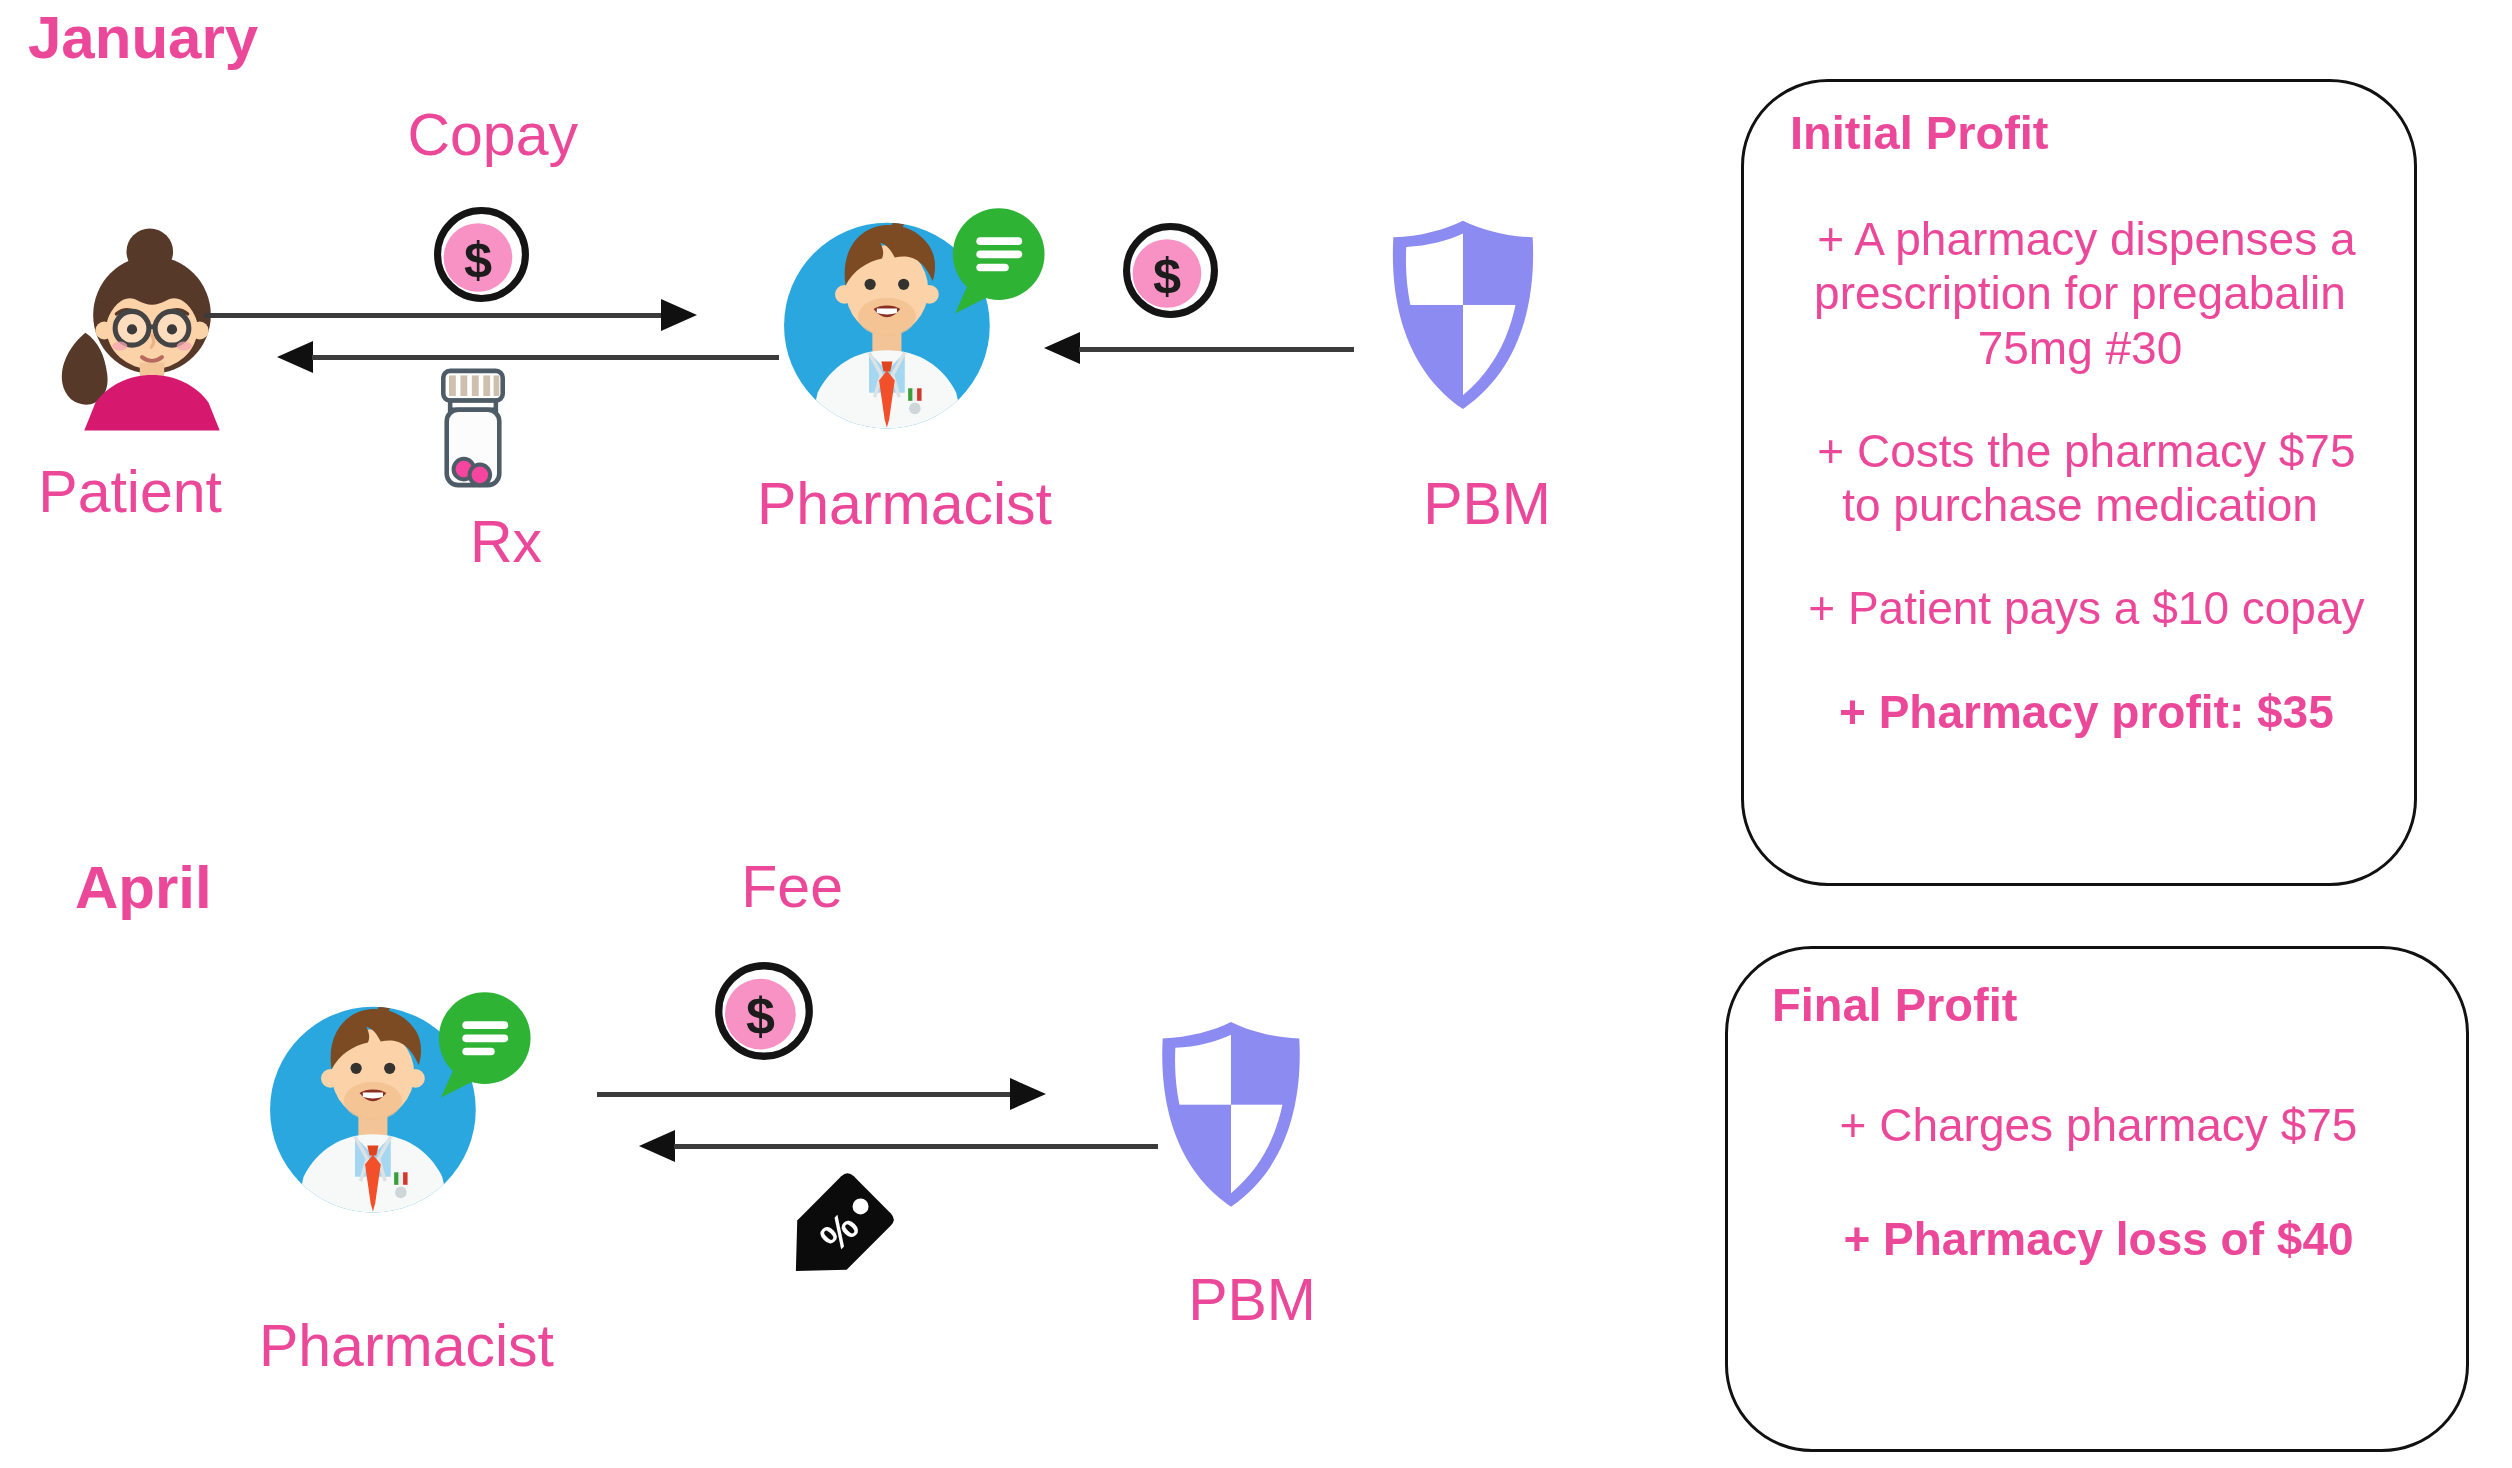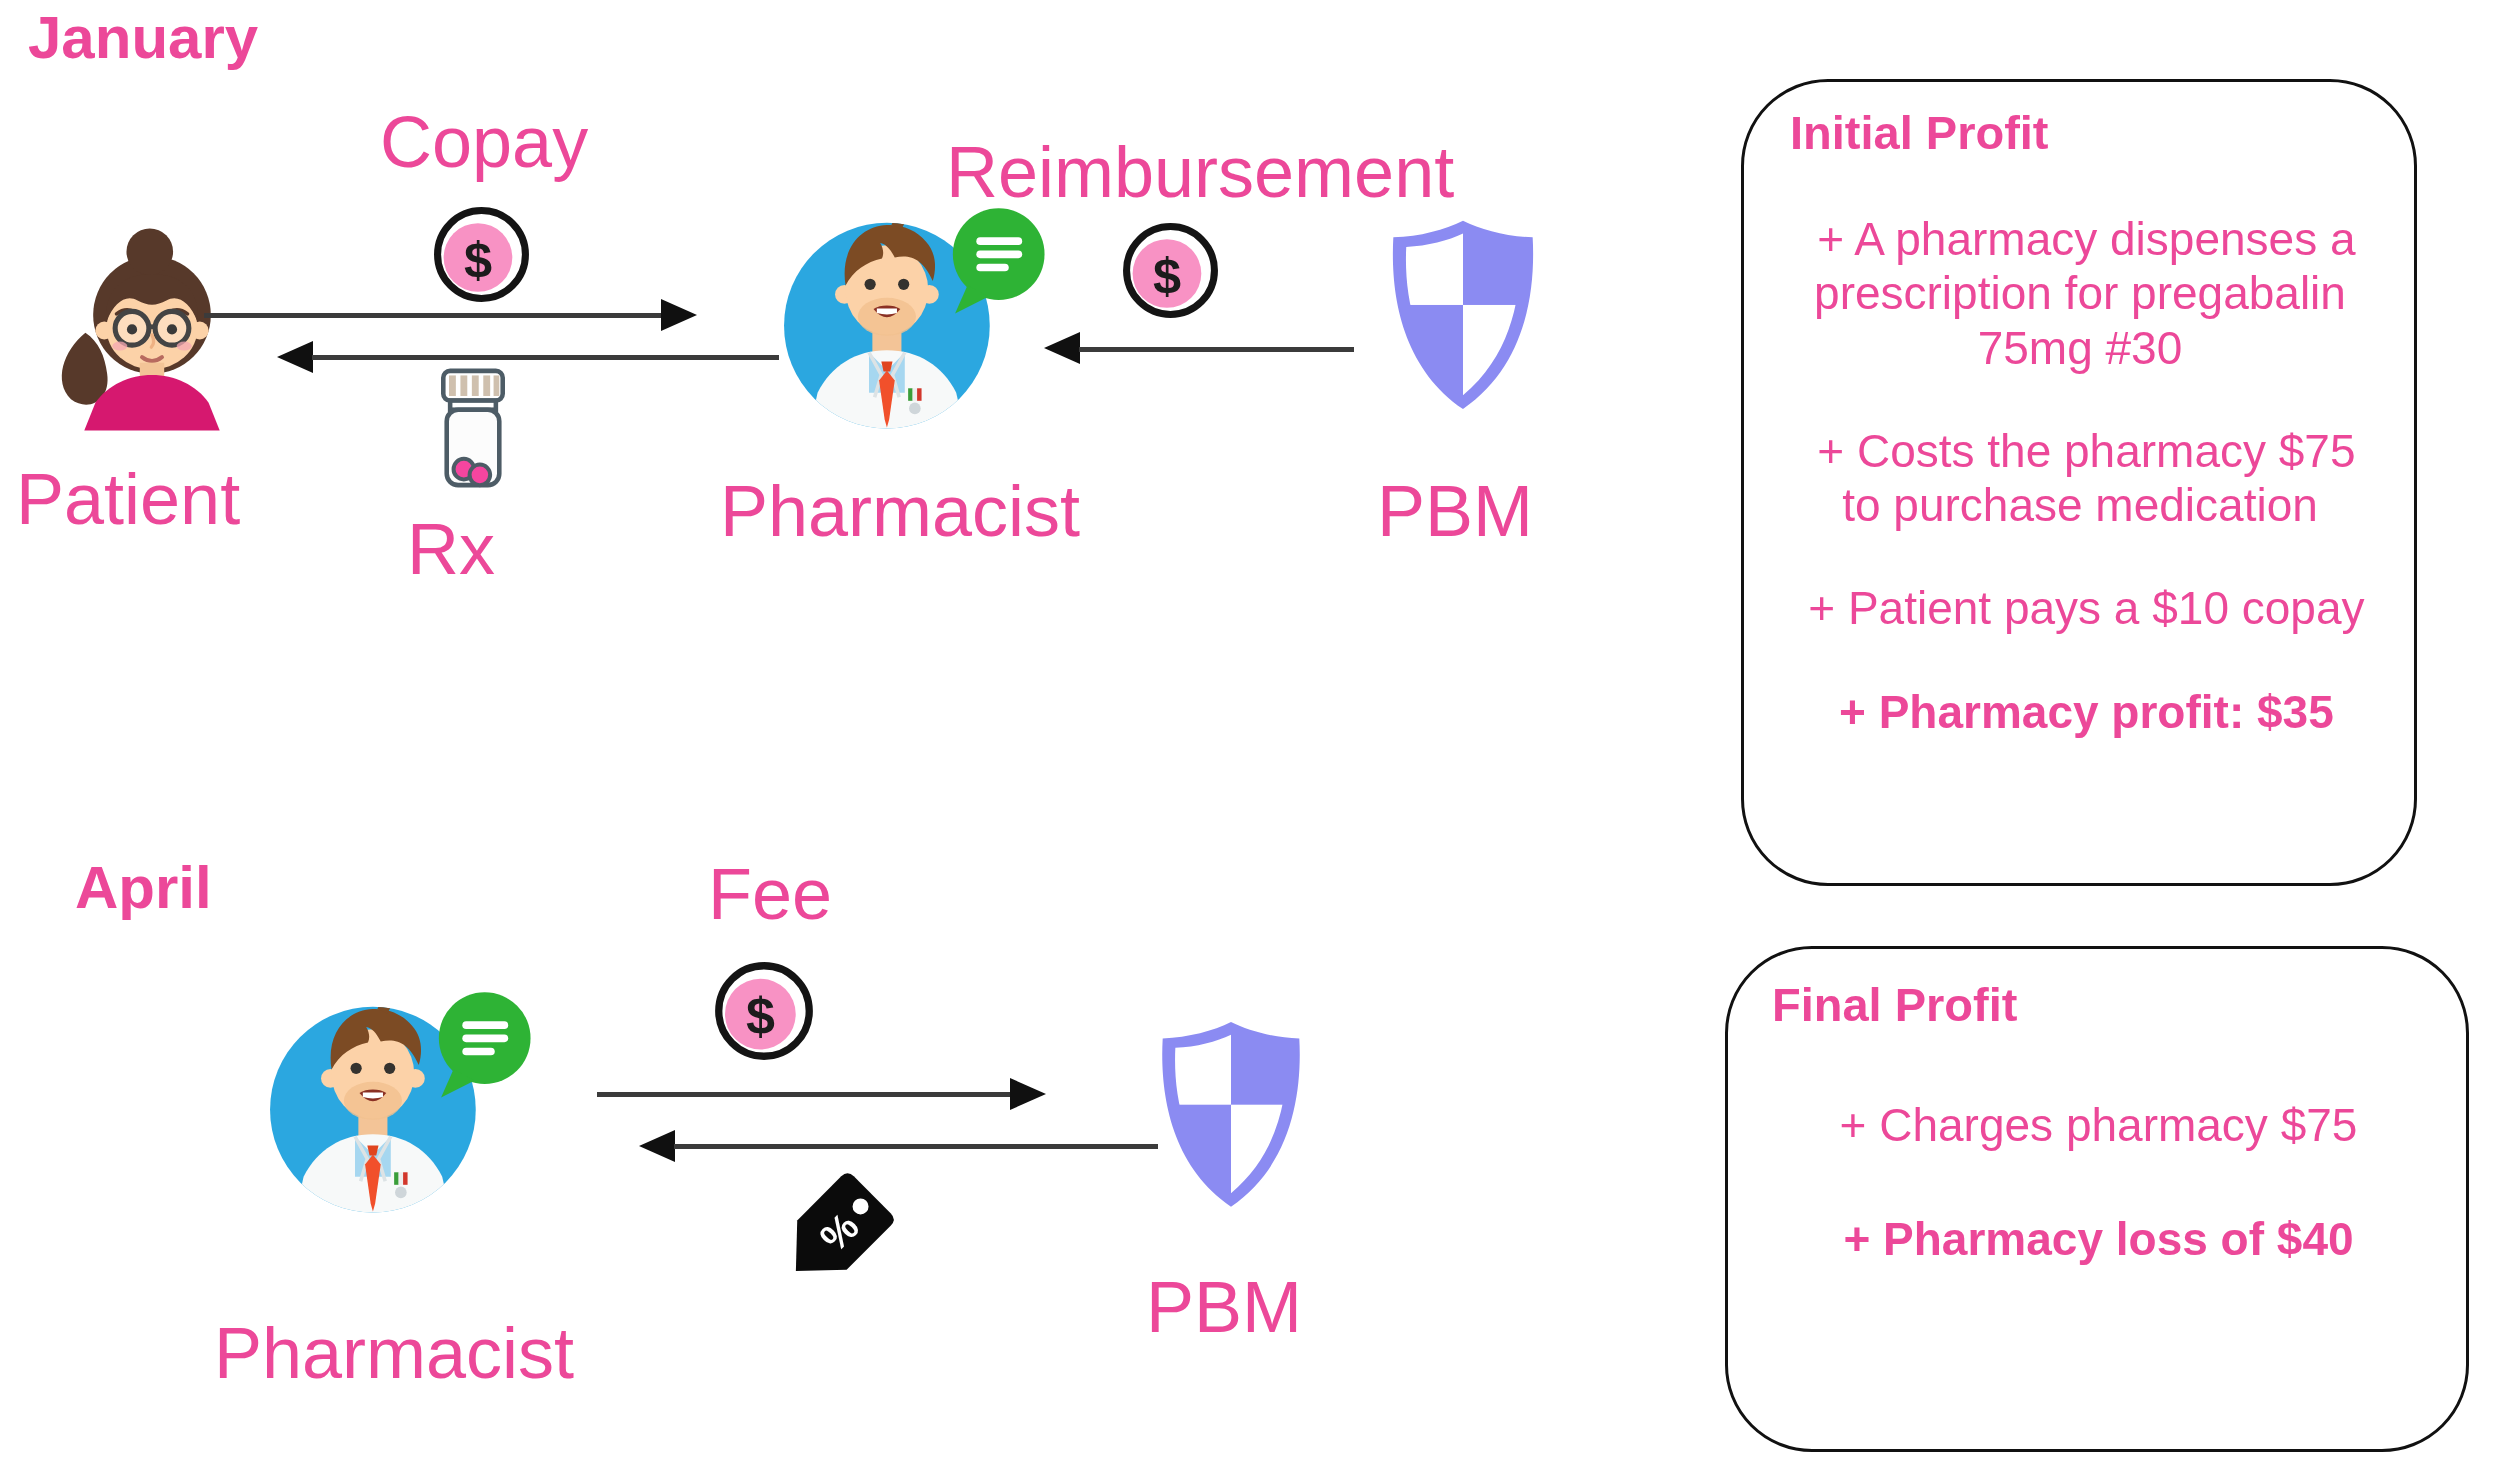--- a/index.html
+++ b/index.html
@@ -3,21 +3,21 @@
 <meta charset="utf-8">
 <style>
   html,body{margin:0;padding:0;background:#ffffff;}
   .canvas{
     position:relative;width:2512px;height:1469px;background:#ffffff;overflow:hidden;
     font-family:"Liberation Sans","DejaVu Sans",sans-serif;color:#ec4899;
   }
   .canvas svg text{font-family:"Liberation Sans","DejaVu Sans",sans-serif;}
   .abs{position:absolute;}
   .sect-title{position:absolute;font-size:60px;font-weight:bold;letter-spacing:0;}
-  .lbl{position:absolute;font-size:72px;text-align:left;white-space:nowrap;}
+  .lbl{position:absolute;font-size:59px;text-align:right;white-space:nowrap;}
   .hline{position:absolute;height:4.7px;background:#3b3b3b;}
   .ah{position:absolute;width:0;height:0;border-top:16.6px solid transparent;border-bottom:16.6px solid transparent;}
   .ah-r{border-left:36px solid #101010;}
   .ah-l{border-right:36px solid #101010;}
   .profit-box{
     position:absolute;border:3.2px solid #111;border-radius:87px;background:#fff;
     box-sizing:border-box;
   }
   .box1{left:1741px;top:79px;width:676px;height:807px;padding:24px 44px 16px 46px;}
   .box2{left:1725px;top:946px;width:744px;height:506px;padding:28.5px 41px 16px 44px;}
@@ -118,21 +118,20 @@
       <circle cx="62.5" cy="95" r="2.6" fill="#CFD6DA"></circle>
     </g>
     <circle cx="100" cy="26" r="20.5" fill="#2EB335"></circle>
     <path d="M86 40 L80.5 52.5 L95.5 45 Z" fill="#2EB335"></path>
     <rect x="90" y="18.5" width="20.5" height="3.4" rx="1.7" fill="#FFFFFF"></rect>
     <rect x="90" y="24.4" width="20.5" height="3.4" rx="1.7" fill="#FFFFFF"></rect>
     <rect x="90" y="30.3" width="14.5" height="3.4" rx="1.7" fill="#FFFFFF"></rect>
   </svg>
   <div class="lbl" style="left:720px;top:470px;width:332px;">Pharmacist</div>
 
-  <div class="lbl" style="left:946px;top:131px;width:451px;">Reimbursement</div>
   <svg class="abs" style="left:1120px;top:220px;" width="101" height="101" viewBox="0 0 100 100">
     <circle cx="50" cy="50" r="43.5" fill="#FFFFFF" stroke="#141414" stroke-width="7"></circle>
     <circle cx="46.5" cy="53" r="34" fill="#F892C4"></circle>
     <text x="46.5" y="55" font-size="50" font-weight="bold" fill="#1C1C1C" text-anchor="middle" dominant-baseline="central">$</text>
   </svg>
   <div class="ah ah-l" style="left:1044px;top:332px;"></div>
   <div class="hline" style="left:1079px;top:347px;width:275px;"></div>
 
   <svg class="abs" style="left:1377px;top:215px;" width="172" height="204" viewBox="0 0 100 118">
     <defs>

